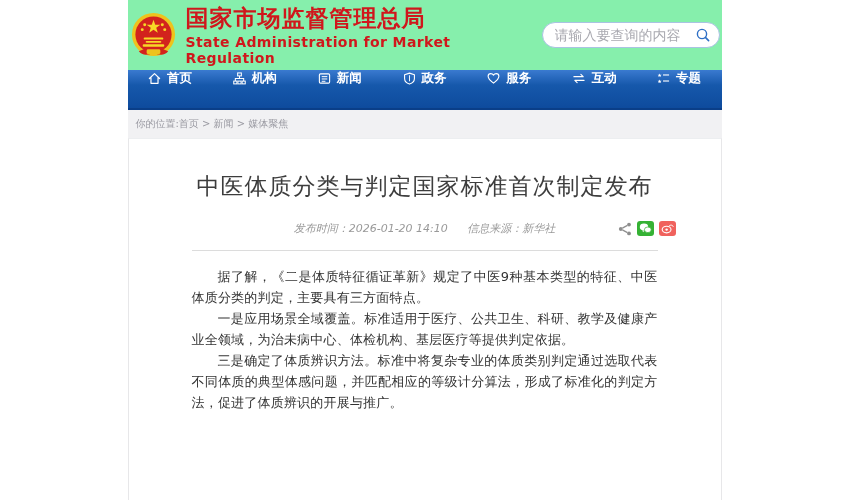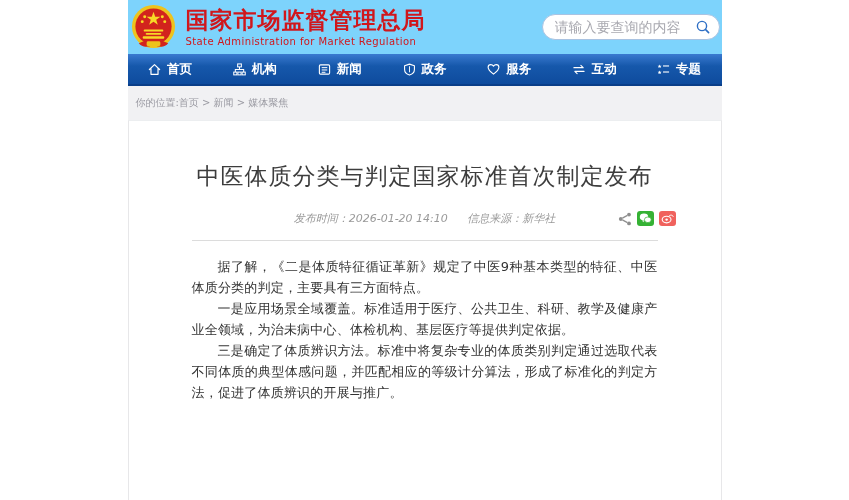--- a/index.html
+++ b/index.html
@@ -1,48 +1,48 @@
 <!DOCTYPE html>
 <html><head>
 <meta charset="utf-8">
 <style>
   * { margin: 0; padding: 0; box-sizing: border-box; }
   html, body { width: 849px; height: 500px; overflow: hidden; background: #ffffff;
     font-family: "DejaVu Sans", "Liberation Sans", sans-serif; }
   .page { width: 594px; margin: 0 auto; height: 500px; }
 
   
-  .site-header { height: 54px; display: flex; align-items: center; background: #7dd3fc; padding: 0 2px; }
+  .site-header { height: 70px; display: flex; align-items: center; background: #86efac; padding: 0 2px; }
   .logo-group { display: flex; align-items: center; cursor: pointer; }
   .emblem { width: 47px; height: 47px; margin-right: 9px; flex: 0 0 auto; }
   .title-block { display: flex; flex-direction: column; }
   .site-title { color: #d0171c; font-size: 23px; font-weight: bold; letter-spacing: 1px; line-height: 26px; }
-  .site-subtitle { color: #d0171c; font-size: 10px; font-weight: normal; letter-spacing: 0.4px; margin-top: 3px; }
+  .site-subtitle { color: #d0171c; font-size: 14px; font-weight: bold; letter-spacing: 0.4px; margin-top: 3px; }
   .search-box { margin-left: auto; width: 178px; height: 26px; border: 1px solid #a9c3e2;
     border-radius: 14px; display: flex; align-items: center; padding: 0 8px 0 12px; background: #fff; }
   .search-input { border: none; outline: none; flex: 1; font-size: 14px; color: #555; background: transparent; min-width: 0; }
   .search-input::placeholder { color: #a9a9b0; }
   .search-btn { background: none; border: none; cursor: pointer; display: flex; align-items: center; padding: 0; }
 
   
-  .main-nav { height: 32px; display: flex; align-items: center;
+  .main-nav { height: 40px; display: flex; align-items: flex-start;
     background: linear-gradient(180deg, #3a7ad0 0%, #1658ab 40%, #0e4b9d 100%);
     border-bottom: 2px solid #0a3e88; }
   .nav-item { flex: 1; display: flex; align-items: center; justify-content: center;
     color: #fff; font-size: 12.5px; font-weight: bold; text-decoration: none; cursor: pointer; gap: 6px; }
   .nav-item svg { flex: 0 0 auto; }
 
   
-  .breadcrumb-bar { height: 34px; background: #f1f1f3; display: flex; align-items: center;
+  .breadcrumb-bar { height: 28px; background: #f1f1f3; display: flex; align-items: center;
     padding-left: 8px; font-size: 10px; color: #9a9aa2; cursor: pointer; }
 
   
   .article-card { background: #fff; border: 1px solid #e7e7e9; border-top-color: #eceef0;
     height: 382px; padding: 0 63px; overflow: hidden; }
-  .article-title { margin-top: 40px; text-align: center; font-size: 23px; font-weight: 500;
+  .article-title { margin-top: 32px; text-align: center; font-size: 23px; font-weight: 500;
     color: #3d3d3d; letter-spacing: 1px; }
   .meta-row { position: relative; margin-top: 19px; text-align: center; font-size: 11px; color: #999; height: 18px; }
   .meta-row .meta-item { margin: 0 8px; font-style: italic; }
   .share-group { position: absolute; right: -18px; top: 0; display: flex; align-items: center; gap: 5px; }
   .share-btn { border: none; background: none; padding: 0; cursor: pointer; display: flex; align-items: center; }
   .share-badge { width: 17px; height: 15px; border-radius: 3px; display: flex; align-items: center; justify-content: center; }
   .share-badge.wechat { background: #35b234; }
   .share-badge.weibo { background: #f0625d; }
   .divider { border: none; border-top: 1px solid #dcdcdc; margin-top: 11px; }
   .article-body { margin-top: 15px; }

